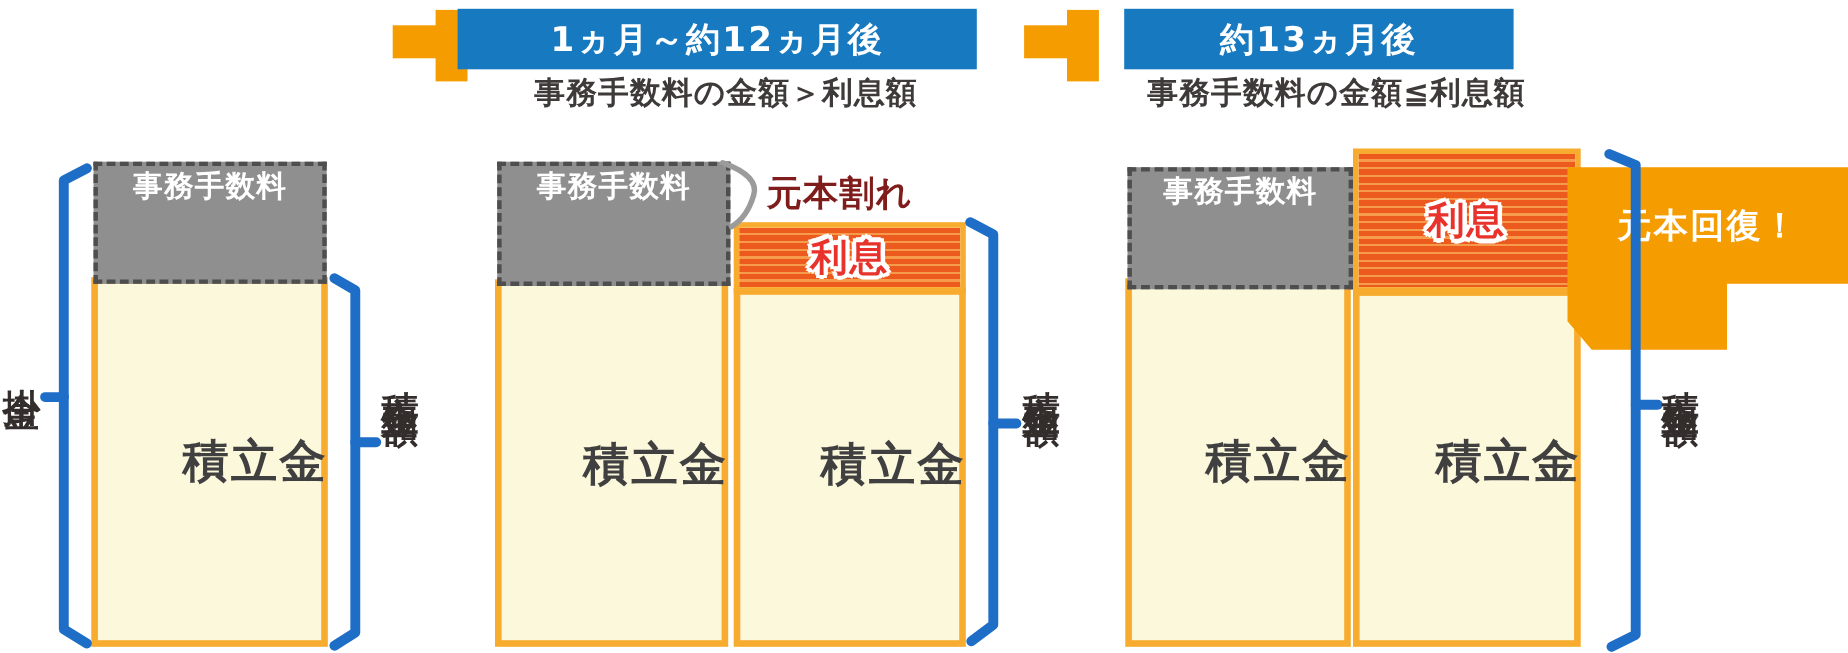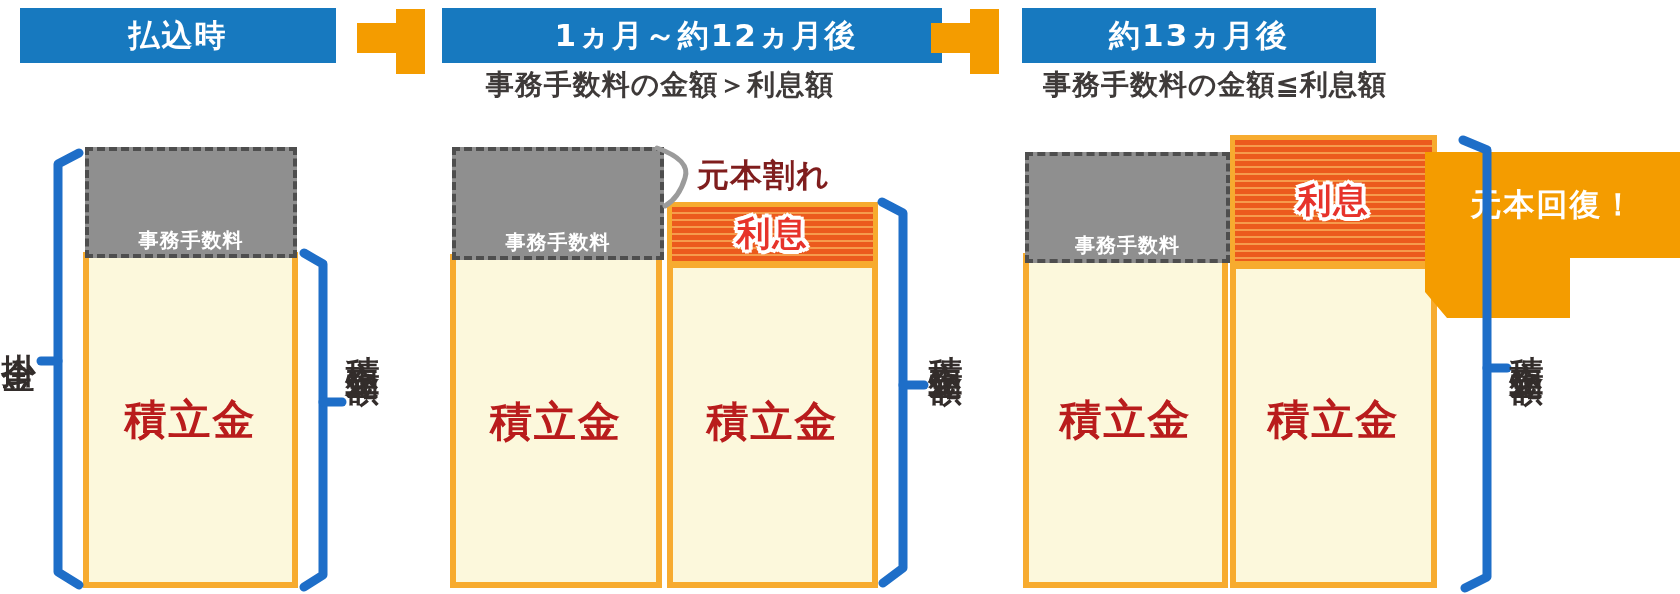--- a/index.html
+++ b/index.html
@@ -17,29 +17,29 @@
   .arrow-h{position:absolute;width:40px;height:30px;background:#F49C00;}
   .arrow-v{position:absolute;width:29px;height:65px;background:#F49C00;}
   
   .subtitle{
     position:absolute;top:66px;color:#3E3A39;font-size:28px;font-weight:bold;
     text-align:center;letter-spacing:1px;
   }
   
   .fee-box{
     position:absolute;background:#8F8F8F;border:4px dashed #4E4E4E;box-sizing:border-box;
-    display:flex;align-items:flex-end;justify-content:center;
-    color:#fff;font-size:20px;font-weight:bold;letter-spacing:1px;
+    display:flex;align-items:flex-start;justify-content:center;
+    color:#fff;font-size:27px;font-weight:bold;letter-spacing:1px;
   }
   
   .cream-box{
     position:absolute;background:#FCF8DC;border:6px solid #F7AB2F;box-sizing:border-box;
   }
   .principal-label{
-    position:absolute;text-align:center;color:#b91c1c;
+    position:absolute;text-align:right;color:#404040;
     font-size:42px;font-weight:bold;letter-spacing:2px;
   }
   
   .interest-box{
     position:absolute;border:5px solid #F7AB2F;box-sizing:border-box;
     background:repeating-linear-gradient(180deg,#EC5A1D 0px,#EC5A1D 5px,#F69B4C 5px,#F69B4C 7px);
     display:flex;align-items:center;justify-content:center;
   }
   .interest-label{
     color:#E7332B;font-size:34px;font-weight:bold;letter-spacing:2px;
@@ -63,28 +63,25 @@
   .callout-label{
     position:absolute;color:#fff;font-size:31px;font-weight:bold;
     text-align:center;letter-spacing:2px;
   }
 </style>
 </head>
 <body>
 
 <div class="canvas">
 
-  <div class="hbar" style="left:20px;width:316px;">
-    <span>払込時</span>
-  </div>
 
   <div class="arrow-h" style="left:357px;top:23px;"></div>
   <div class="arrow-v" style="left:396px;top:9px;"></div>
 
-  <div class="hbar" style="left:442px;width:472px;padding-left:28px;">
+  <div class="hbar" style="left:416px;width:472px;">
     <span>1ヵ月～約12ヵ月後</span>
   </div>
 
   <div class="arrow-h" style="left:931px;top:23px;"></div>
   <div class="arrow-v" style="left:970px;top:9px;"></div>
 
   <div class="hbar" style="left:1022px;width:354px;">
     <span>約13ヵ月後</span>
   </div>
 

